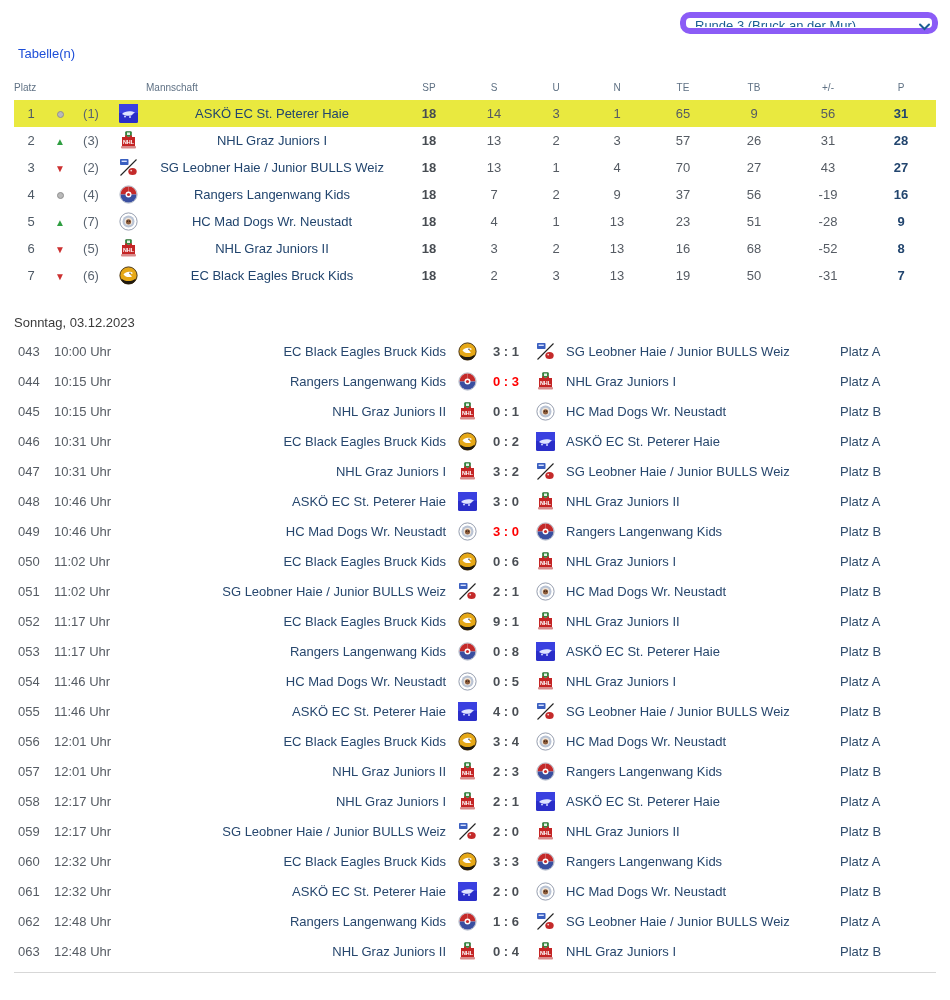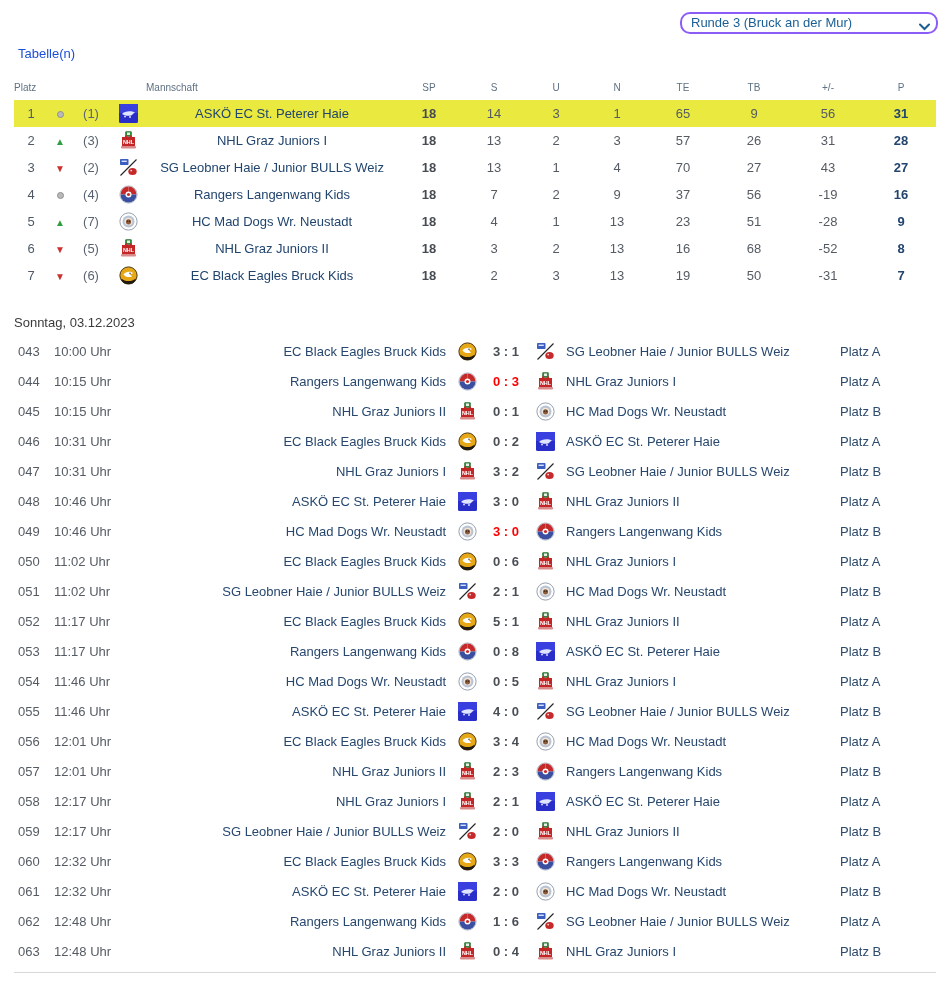--- a/index.html
+++ b/index.html
@@ -4,21 +4,21 @@
 <style>
   * { margin:0; padding:0; box-sizing:border-box; }
   html,body { background:#ffffff; font-family:"Liberation Sans", sans-serif; }
   .page { width:950px; height:1000px; margin:0 auto; background:#fff; overflow:hidden; }
 
   
   .topbar { display:flex; justify-content:flex-end; padding:12px 12px 0 12px; }
   .select-wrap { position:relative; width:258px; }
   .select-wrap select {
     width:100%; height:22px; appearance:none; -webkit-appearance:none;
-    border:2px solid #8b5cf6; border-radius:10px; background:#fff;
+    border:6px solid #8b5cf6; border-radius:10px; background:#fff;
     color:#1a5e93; font-family:"Liberation Sans", sans-serif; font-size:13px;
     padding:0 24px 1px 9px; outline:none; cursor:pointer;
   }
   .select-wrap .chev { position:absolute; right:8px; top:5px; pointer-events:none; }
 
   .tables-label { color:#1d4ed8; font-size:13px; margin:12px 0 16px 18px; }
 
   
   table.standings { border-collapse:collapse; table-layout:fixed; width:922px; margin:0 14px; }
   table.standings th {
@@ -542,21 +542,21 @@
         <span class="g-logo">
           <span class="logo">
             <svg viewBox="0 0 19 19">
               <circle cx="9.5" cy="9.5" r="8.6" fill="#e6a817" stroke="#4a3410" stroke-width="1"></circle>
               <path d="M2 12.5c4.5 3.4 10.5 3.4 15 0l-.8 2.4a8.6 8.6 0 0 1-13.4 0z" fill="#201a10"></path>
               <path d="M4.5 8.5c2.4-3.2 7-3.4 9.6-1.2l-3.4 1 2.4 2.2c-3.2 1.2-7 .4-8.6-2z" fill="#fff"></path>
               <circle cx="11" cy="7.2" r="0.7" fill="#201a10"></circle>
             </svg>
           </span>
         </span>
-        <span class="g-score">5 : 1</span>
+        <span class="g-score">9 : 1</span>
         <span class="g-logo">
           <span class="logo">
             <svg viewBox="0 0 19 19">
               <rect x="6.5" y="0.5" width="6" height="5" rx="0.8" fill="#2e8b3a" stroke="#1d5c26" stroke-width="0.5"></rect>
               <rect x="8" y="1.5" width="3" height="2.5" fill="#e7f0e7"></rect>
               <path d="M3 6h3V4.4h2.2V6h2.6V4.4H13V6h3v9H3z" fill="#c42525"></path>
               <text x="9.5" y="12.6" font-size="5.4" font-weight="bold" fill="#fff" text-anchor="middle" font-family="Liberation Sans, sans-serif">NHL</text>
               <rect x="2" y="15" width="15" height="2.6" rx="1" fill="#d98a8a"></rect>
             </svg>
           </span>

